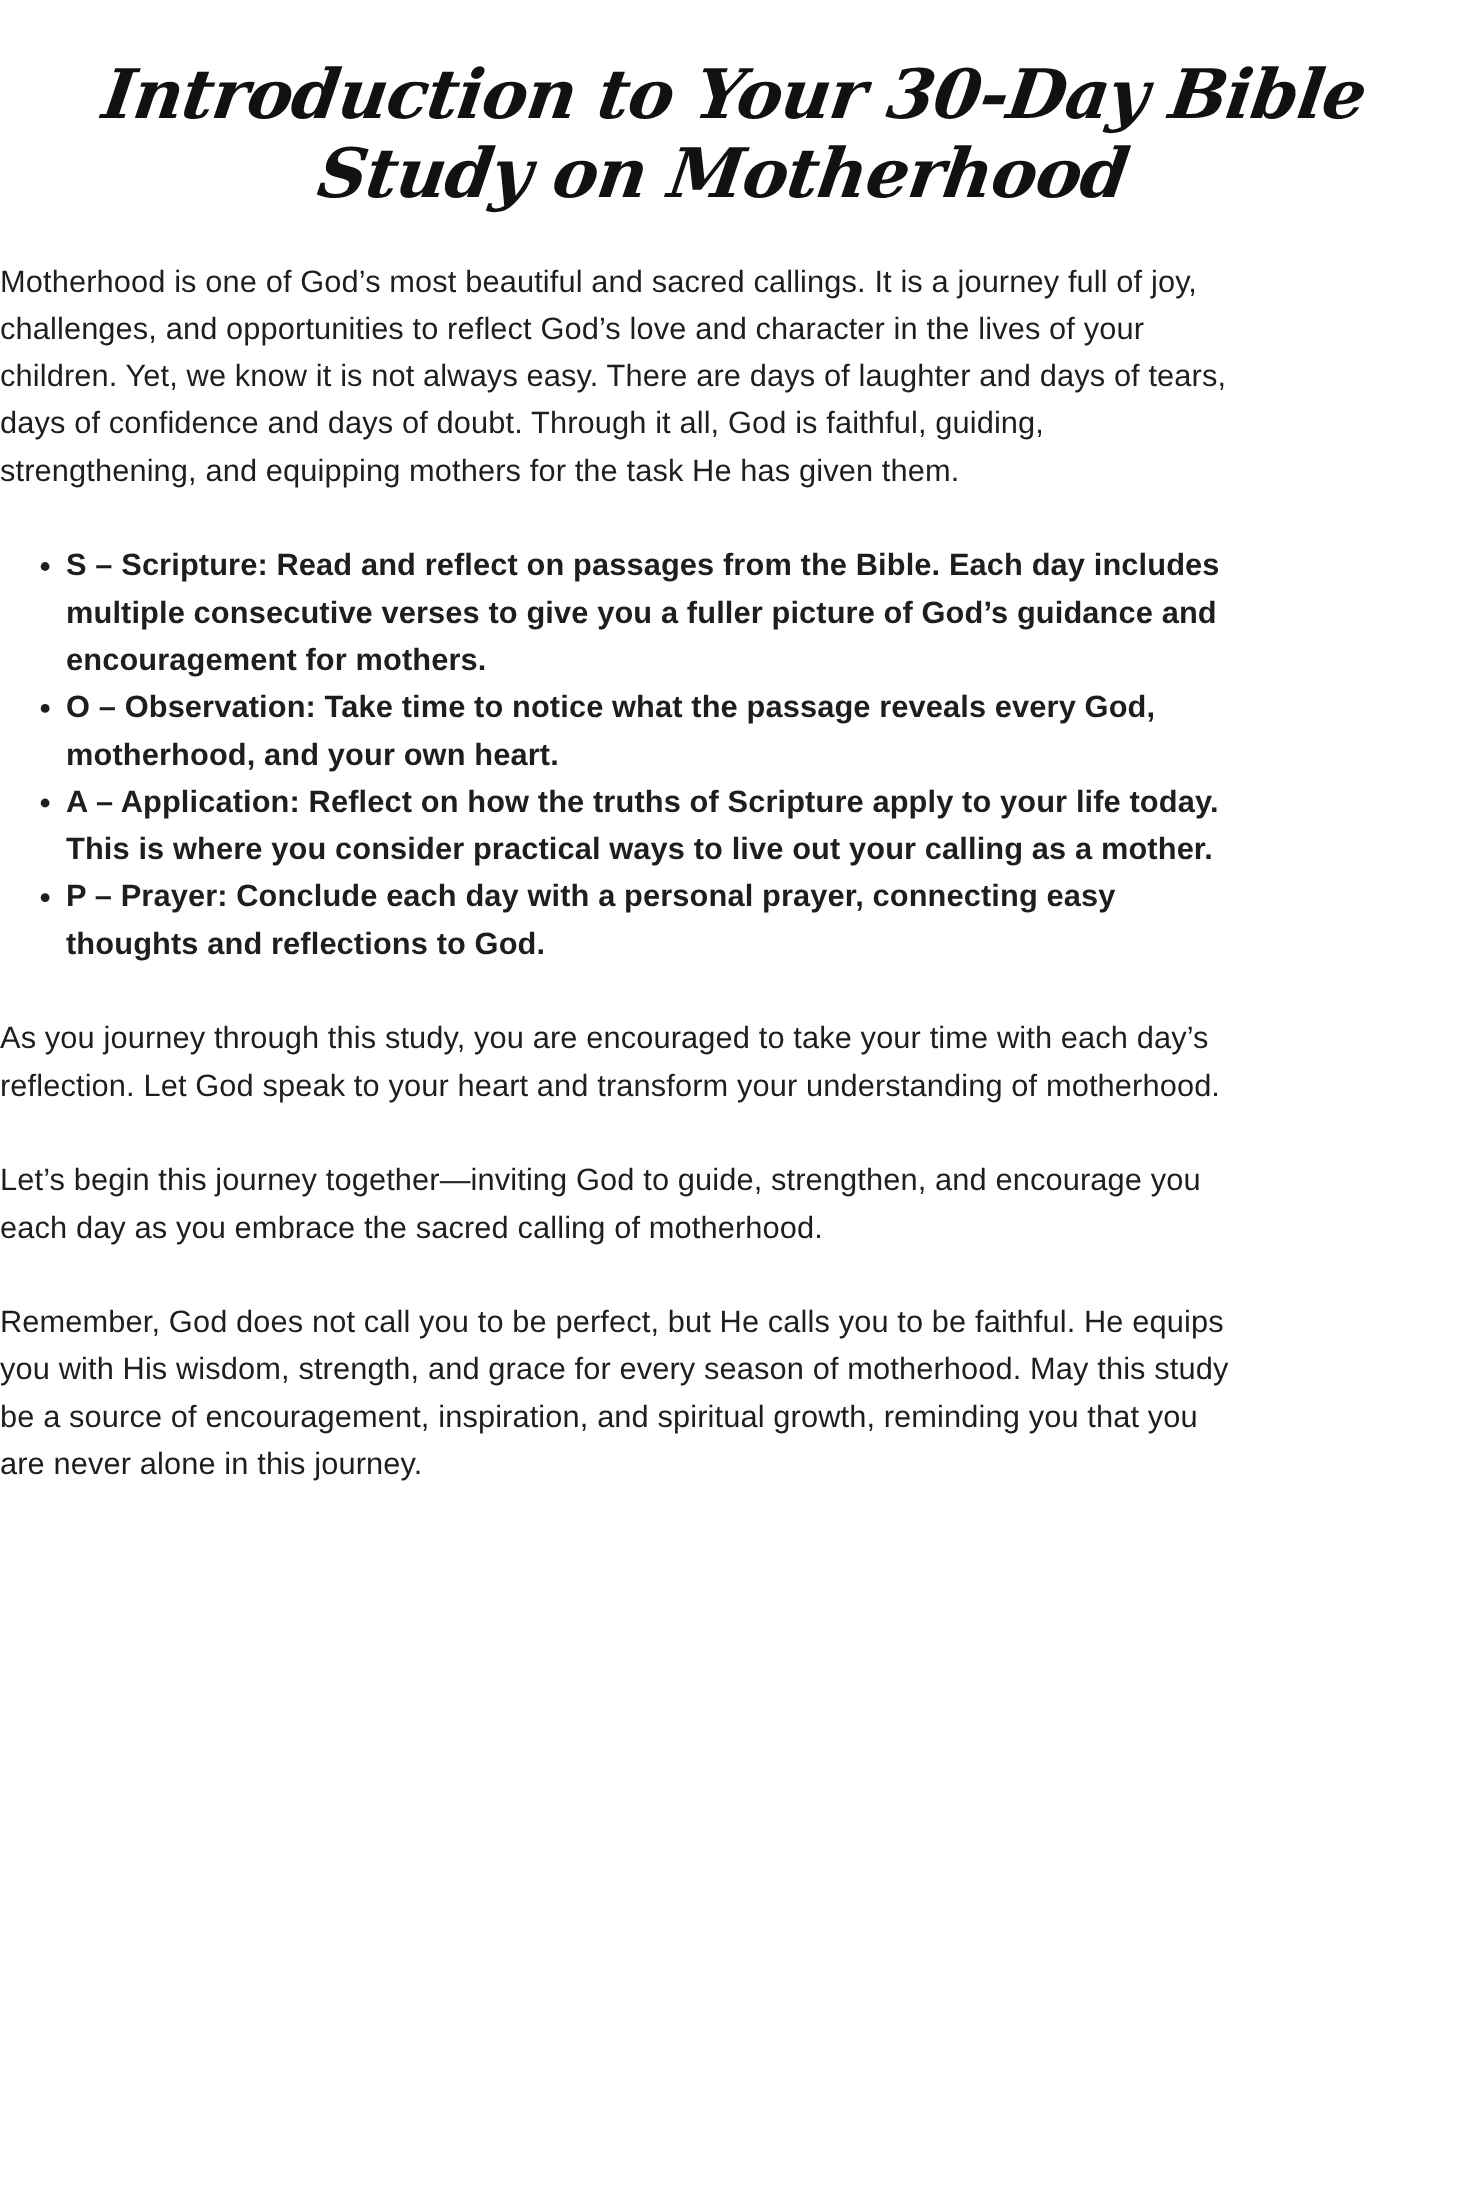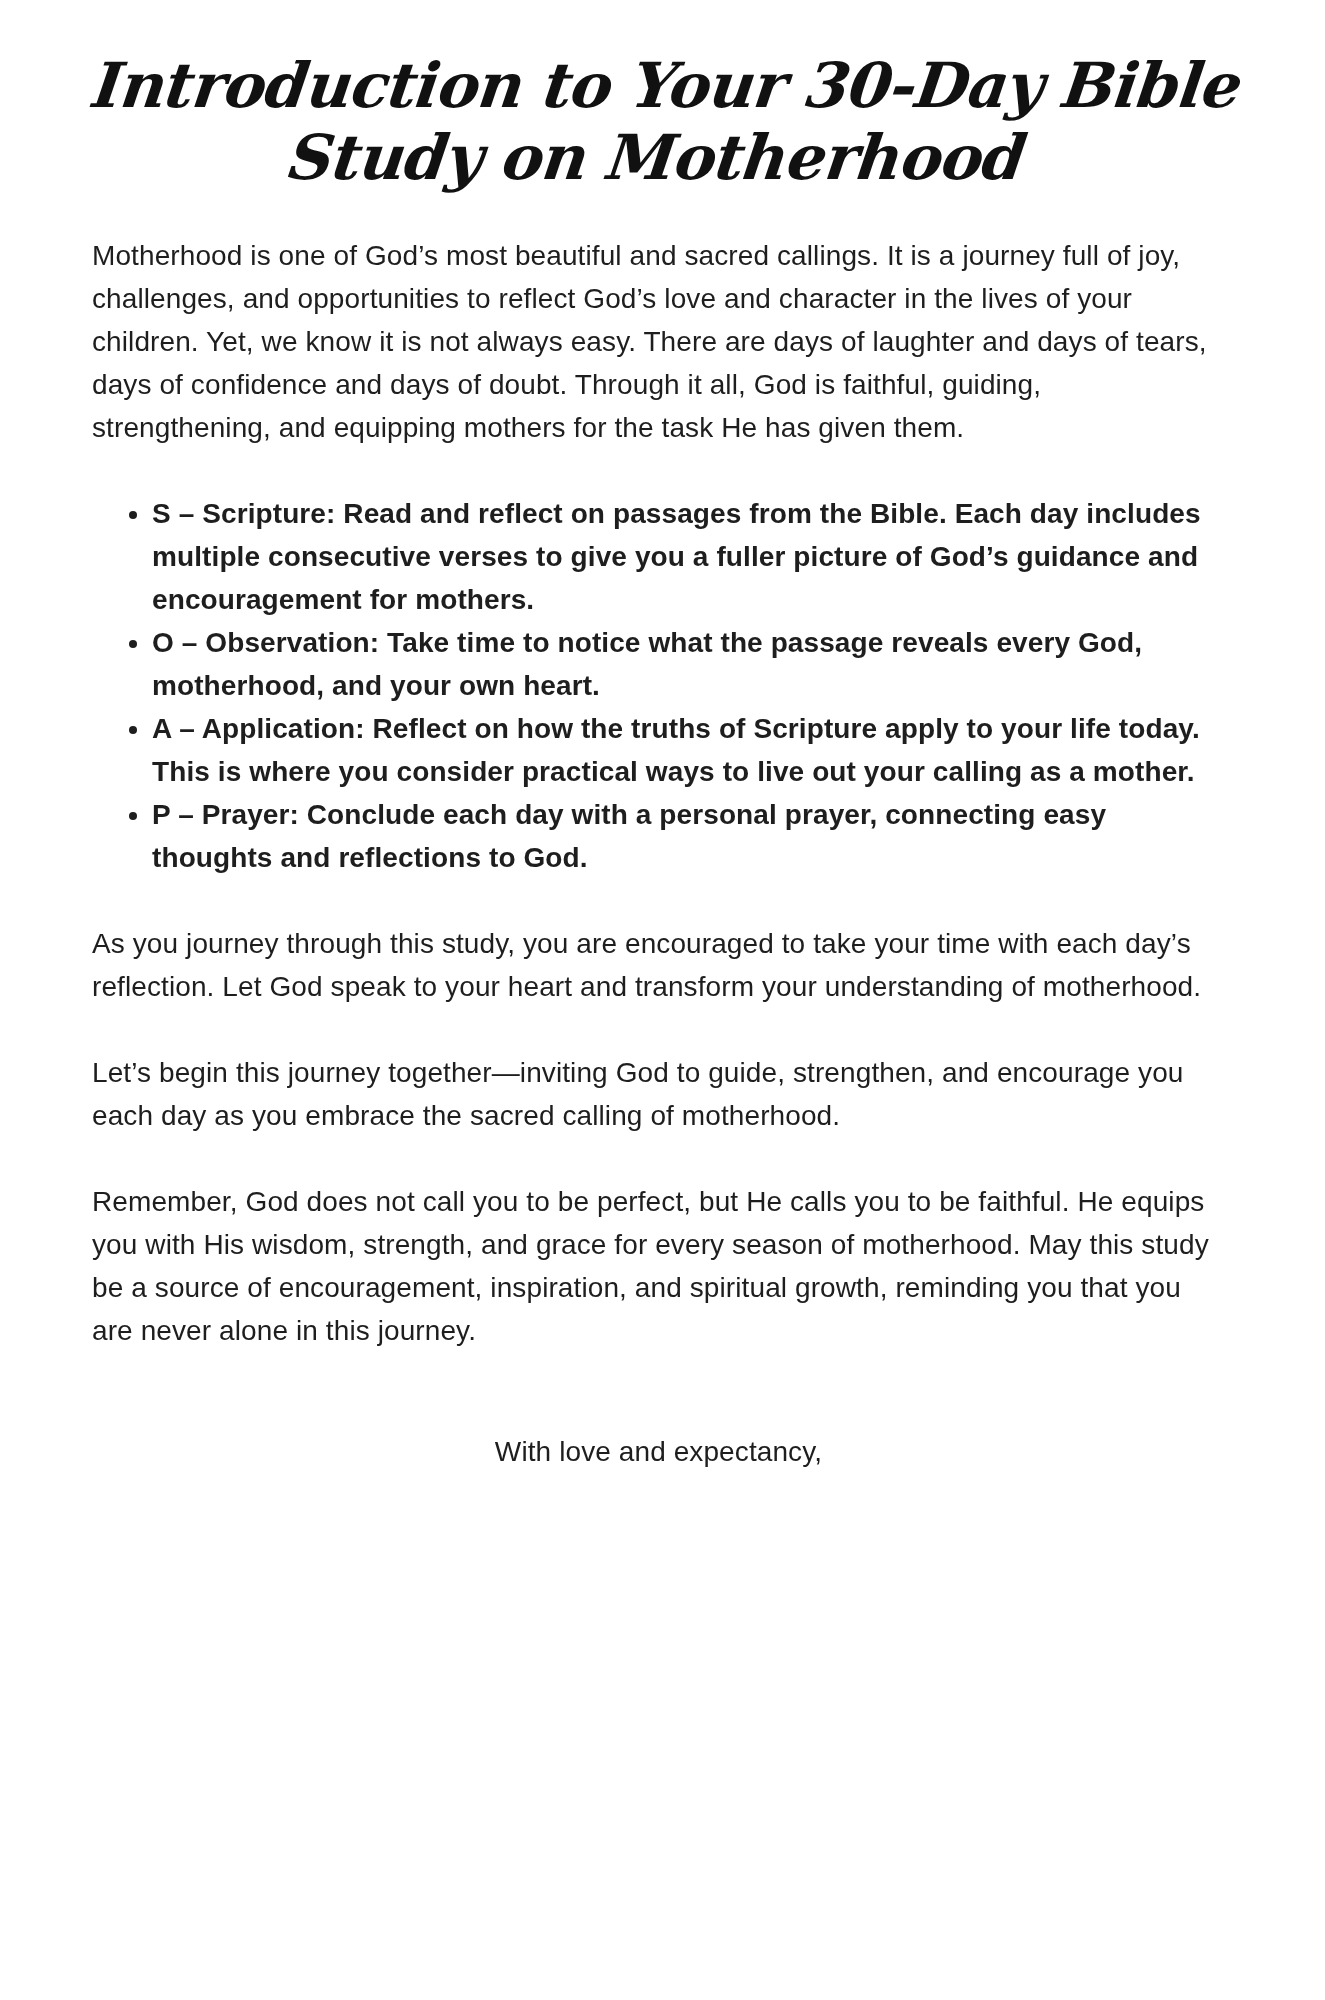--- a/index.html
+++ b/index.html
@@ -10,21 +10,20 @@
   .page {
     position: relative;
     width: 1325px;
     height: 2000px;
     background: #ffffff;
     overflow: hidden;
     color: #1e1e1e;
     font-family: "Liberation Sans", sans-serif;
   }
   .content {
-    margin-left: 92px;
     width: 1133px;
   }
   .doc-title {
     margin: 50px 40px 40px 40px;
     text-align: center;
     font-family: "DejaVu Serif", serif;
     font-style: italic;
     font-weight: bold;
     font-size: 62px;
     line-height: 72px;
@@ -99,18 +98,17 @@
       <li>P – Prayer: Conclude each day with a personal prayer, connecting easy thoughts and reflections to God.</li>
     </ul>
 
     <p>As you journey through this study, you are encouraged to take your time with each day’s reflection. Let God speak to your heart and transform your understanding of motherhood.</p>
 
     <p>Let’s begin this journey together—inviting God to guide, strengthen, and encourage you each day as you embrace the sacred calling of motherhood.</p>
 
     <p>Remember, God does not call you to be perfect, but He calls you to be faithful. He equips you with His wisdom, strength, and grace for every season of motherhood. May this study be a source of encouragement, inspiration, and spiritual growth, reminding you that you are never alone in this journey.</p>
 
     <div class="closing">
-      <p class="valediction">With love and expectancy,</p>
     </div>
 
   </div>
 
 </div>
 
 </body></html>

